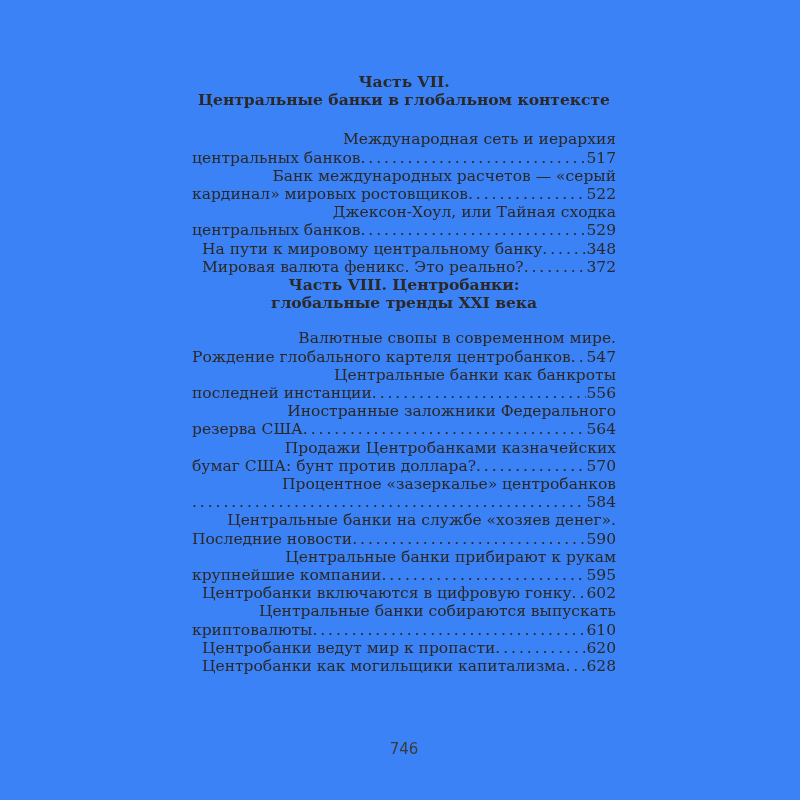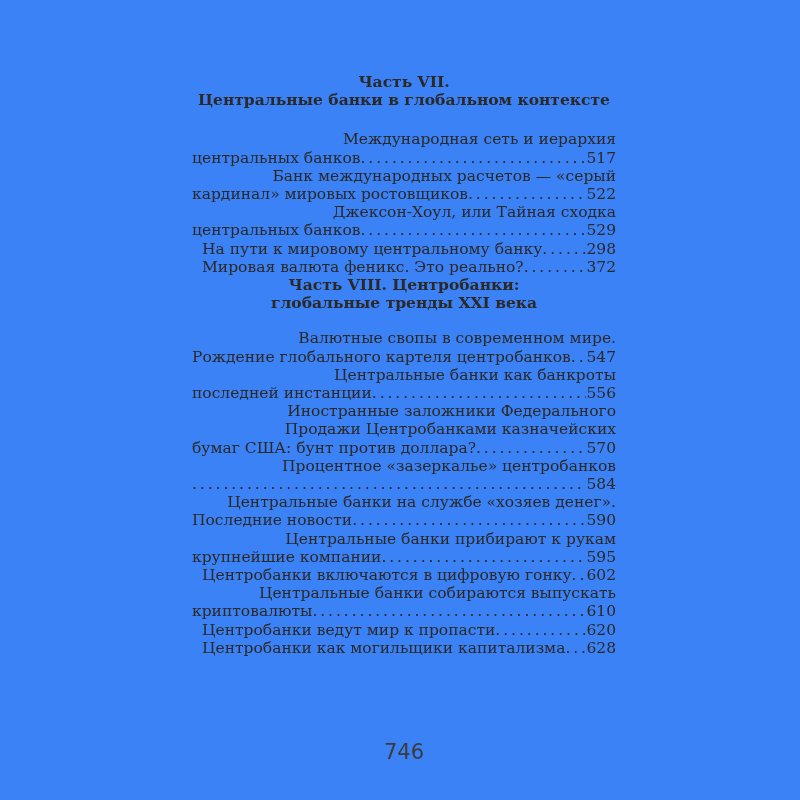--- a/index.html
+++ b/index.html
@@ -48,21 +48,21 @@
     content: " . . . . . . . . . . . . . . . . . . . . . . . . . . . . . . . . . . . . . . . . . . . . . . . . . . . . . . . . . . . . . . . . . . . .";
   }
   .entry-page { flex: 0 0 auto; }
   .footer-page-number {
     position: absolute;
     left: 192px;
     top: 740px;
     width: 424px;
     text-align: center;
     font-family: "DejaVu Sans", sans-serif;
-    font-size: 21px;
+    font-size: 15px;
     color: #3b3b3b;
   }
 </style>
 </head>
 <body>
 
 <div class="book-page">
   <div class="toc" id="toc">
       <section class="toc-section">
         <div class="section-heading">
@@ -96,21 +96,21 @@
           <div class="entry-line last">
             <span class="entry-text">центральных банков</span>
             <span class="dot-leader"></span>
             <span class="entry-page">529</span>
           </div>
         </div>
         <div class="toc-entry">
           <div class="entry-line first last">
             <span class="entry-text">На пути к мировому центральному банку</span>
             <span class="dot-leader"></span>
-            <span class="entry-page">298</span>
+            <span class="entry-page">348</span>
           </div>
         </div>
         <div class="toc-entry">
           <div class="entry-line first last">
             <span class="entry-text">Мировая валюта феникс. Это реально?</span>
             <span class="dot-leader"></span>
             <span class="entry-page">372</span>
           </div>
         </div>
       </section>
@@ -135,20 +135,25 @@
           </div>
           <div class="entry-line last">
             <span class="entry-text">последней инстанции</span>
             <span class="dot-leader"></span>
             <span class="entry-page">556</span>
           </div>
         </div>
         <div class="toc-entry">
           <div class="entry-line first">
             <span class="entry-text">Иностранные заложники Федерального</span>
+          </div>
+          <div class="entry-line last">
+            <span class="entry-text">резерва США</span>
+            <span class="dot-leader"></span>
+            <span class="entry-page">564</span>
           </div>
         </div>
         <div class="toc-entry">
           <div class="entry-line first">
             <span class="entry-text">Продажи Центробанками казначейских</span>
           </div>
           <div class="entry-line last">
             <span class="entry-text">бумаг США: бунт против доллара?</span>
             <span class="dot-leader"></span>
             <span class="entry-page">570</span>

